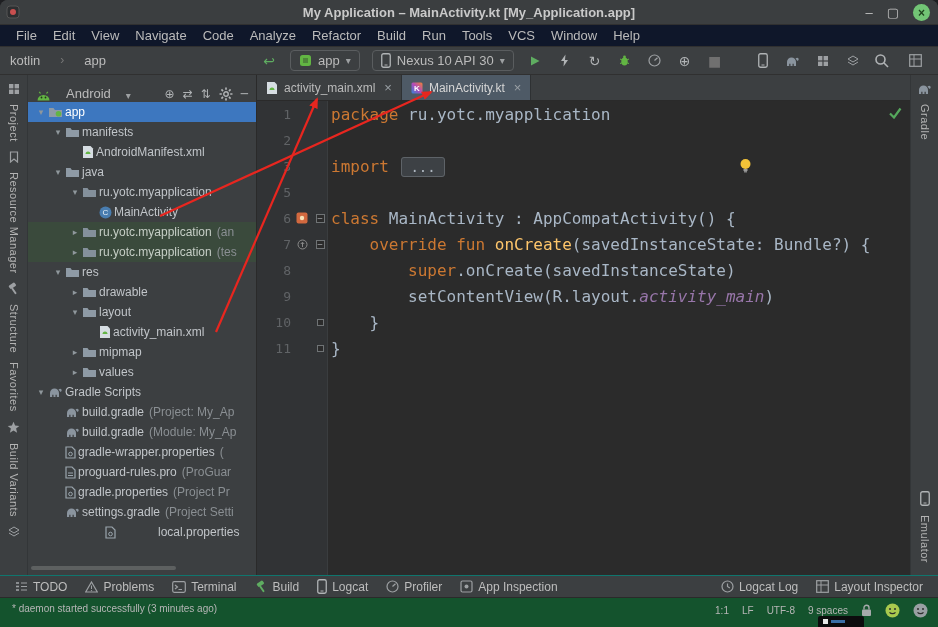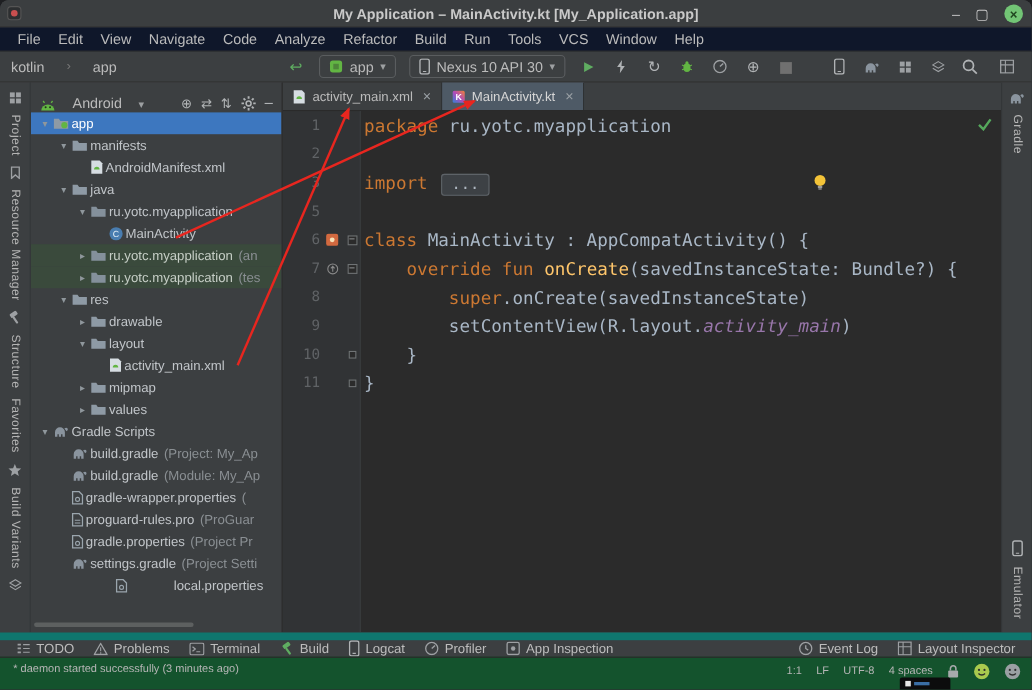--- a/index.html
+++ b/index.html
@@ -61,21 +61,21 @@
 .ltext{white-space:pre;padding-left:4px;color:#a9b7c6}
 .seg-kw{color:#cc7832}
 .seg-d{color:#a9b7c6}
 .seg-fn{color:#ffc66b}
 .seg-res{color:#9876aa;font-style:italic}
 .seg-fold{background:#3d4145;border:1px solid #5e6368;border-radius:3px;padding:1px 8px;margin-left:3px;color:#aeb7c0;font-size:14px}
 .fold-m{width:9px;height:9px;border:1px solid #6f7375;background:#2b2b2b;color:#9fa2a4;font-size:9px;line-height:7px;text-align:center}
 .fold-e{width:7px;height:7px;border:1px solid #6f7375;background:#2b2b2b}
 .bulb{position:absolute;z-index:2}
 .check{position:absolute;top:6px;right:8px;z-index:2}
-.bottombar{position:absolute;top:575px;left:0;right:0;height:22px;background:#3c3f41;border-top:7px solid #0f766e;display:flex;align-items:center;padding:0 6px;font-size:12px}
+.bottombar{position:absolute;top:575px;left:0;right:0;height:22px;background:#3c3f41;border-top:1px solid #0f766e;display:flex;align-items:center;padding:0 6px;font-size:12px}
 .bb-item{display:flex;align-items:center;gap:5px;padding:0 9px;height:22px;color:#bdbdbd}
 .statusbar{position:absolute;top:597px;left:0;right:0;bottom:0;background:#14532d;border-top:1px solid #2a2a2a;display:flex;align-items:flex-start;padding:5px 10px 0 12px;font-size:10px;color:#b6b6b6}
 .status-right{margin-left:auto;display:flex;align-items:center;gap:13px}
 .st-item{color:#b6b6b6}
 .st-icon{display:flex;align-items:center}
 .cutoff{position:absolute;left:818px;top:616px;width:46px;height:11px;background:#0c0c0d;border-radius:2px 2px 0 0;z-index:5;display:flex;align-items:center;padding-left:5px;gap:3px}
 .cutoff .d1{width:5px;height:5px;background:#e8e8e8}
 .cutoff .d2{width:14px;height:3px;background:#3a6ea5}
 #arrows{position:absolute;left:0;top:0;width:938px;height:627px;z-index:40;pointer-events:none}
 </style>
@@ -772,41 +772,41 @@
         <span>App Inspection</span>
       </div>
       <span class="flex-sp"></span>
       <div class="bb-item">
         <span class="icn">
           <svg width="13" height="13">
             <circle cx="6.5" cy="6.5" r="5.5" fill="none" stroke="#9da0a3" stroke-width="1.2"></circle>
             <path d="M6.5 3.5 V6.5 L8.8 8" fill="none" stroke="#9da0a3" stroke-width="1.2"></path>
           </svg>
         </span>
-        <span>Event Log</span>
+        <span>Logcat Log</span>
       </div>
       <div class="bb-item">
         <span class="icn">
           <svg width="13" height="13">
             <rect x="0.7" y="0.7" width="11.6" height="11.6" fill="none" stroke="#9da0a3" stroke-width="1.2"></rect>
             <line x1="5" y1="0.7" x2="5" y2="12.3" stroke="#9da0a3"></line>
             <line x1="0.7" y1="5" x2="12.3" y2="5" stroke="#9da0a3"></line>
           </svg>
         </span>
         <span>Layout Inspector</span>
       </div>
     </div>
 
   <div class="statusbar">
     <span>* daemon started successfully (3 minutes ago)</span>
     <div class="status-right" id="statusRight">
         <span class="st-item">1:1</span>
         <span class="st-item">LF</span>
         <span class="st-item">UTF-8</span>
-        <span class="st-item">4 spaces</span>
+        <span class="st-item">9 spaces</span>
         <span class="st-icon">
           <svg width="11" height="13">
             <rect x="1" y="5.5" width="9" height="6.5" rx="1" fill="#a7aaac"></rect>
             <path d="M3 5.5 V3.8 a2.5 2.5 0 0 1 5 0 V5.5" fill="none" stroke="#a7aaac" stroke-width="1.4"></path>
           </svg>
         </span>
         <span class="st-icon">
           <svg width="15" height="15">
             <circle cx="7.5" cy="7.5" r="7" fill="#a9c94e"></circle>
             <circle cx="5" cy="6" r="1" fill="#2e2e2e"></circle>

